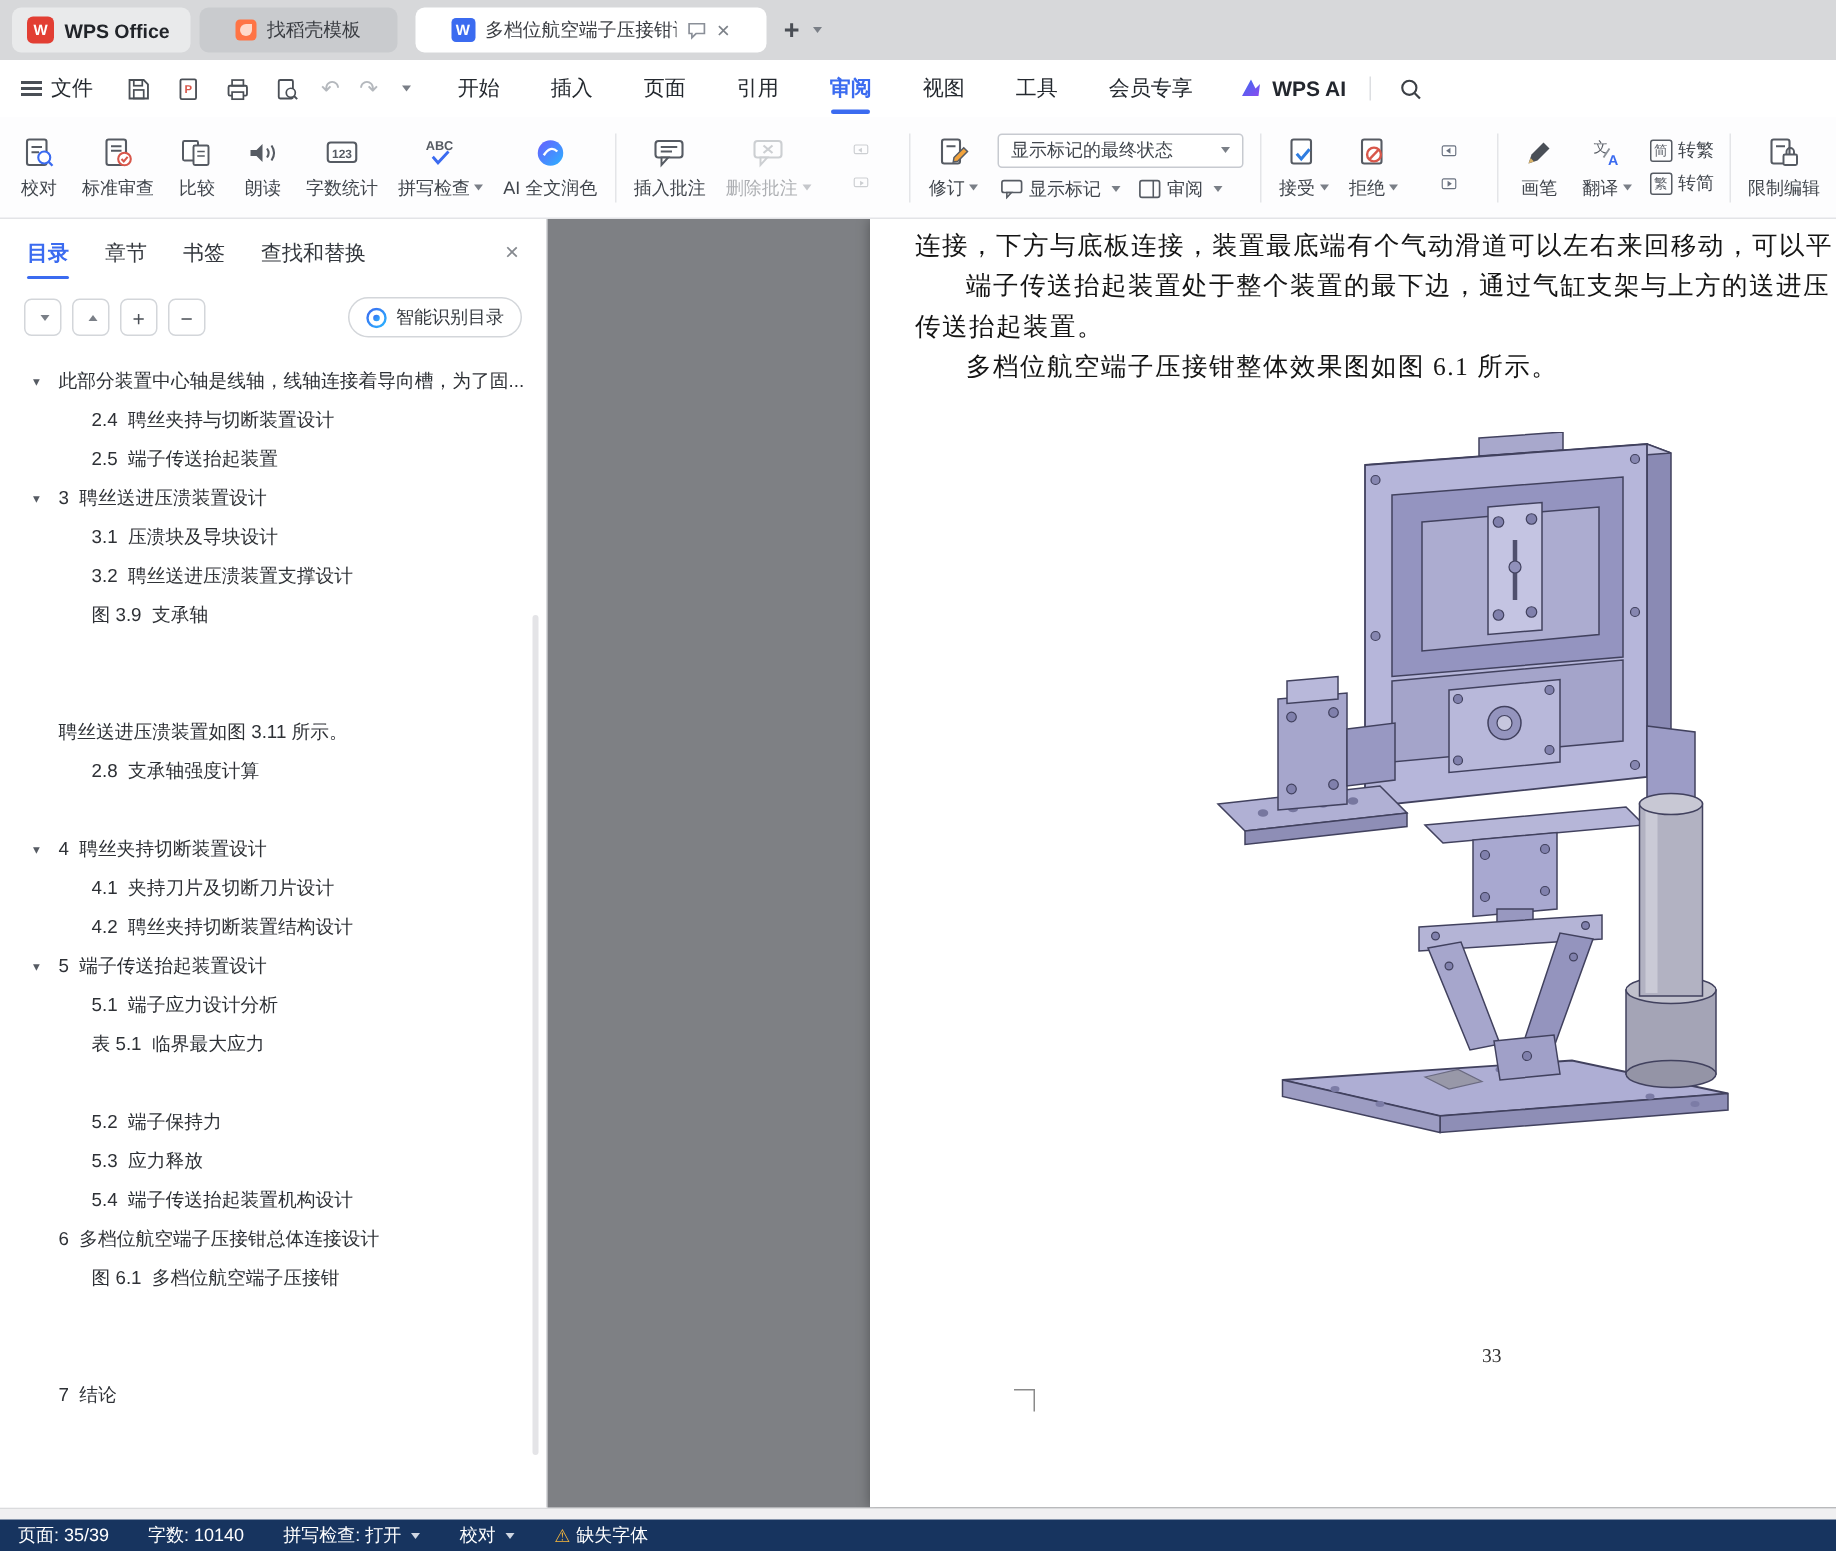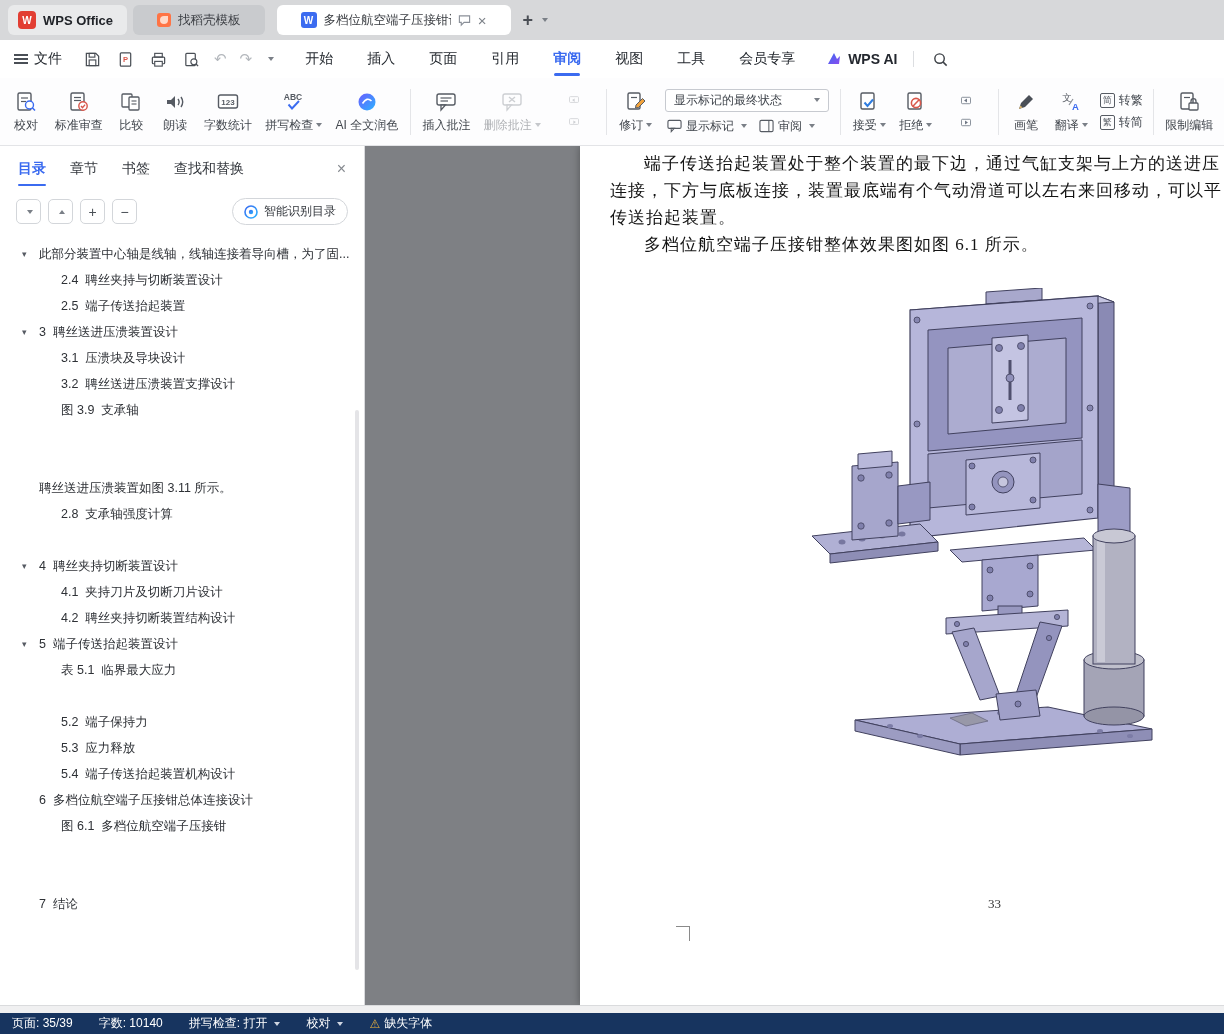--- a/index.html
+++ b/index.html
@@ -524,38 +524,39 @@
         <div class="toc-item"><span>3.2  聘丝送进压溃装置支撑设计</span></div>
         <div class="toc-item"><span>图 3.9  支承轴</span></div>
         <div class="toc-spacer2"></div>
         <div class="toc-item l0"><span>聘丝送进压溃装置如图 3.11 所示。</span></div>
         <div class="toc-item"><span>2.8  支承轴强度计算</span></div>
         <div class="toc-spacer1"></div>
         <div class="toc-item l0"><span class="tri">▾</span><span>4  聘丝夹持切断装置设计</span></div>
         <div class="toc-item"><span>4.1  夹持刀片及切断刀片设计</span></div>
         <div class="toc-item"><span>4.2  聘丝夹持切断装置结构设计</span></div>
         <div class="toc-item l0"><span class="tri">▾</span><span>5  端子传送抬起装置设计</span></div>
+        <div class="toc-item"><span>5.1  端子应力设计分析</span></div>
         <div class="toc-item"><span>表 5.1  临界最大应力</span></div>
         <div class="toc-spacer1"></div>
         <div class="toc-item"><span>5.2  端子保持力</span></div>
         <div class="toc-item"><span>5.3  应力释放</span></div>
         <div class="toc-item"><span>5.4  端子传送抬起装置机构设计</span></div>
         <div class="toc-item l0"><span>6  多档位航空端子压接钳总体连接设计</span></div>
         <div class="toc-item"><span>图 6.1  多档位航空端子压接钳</span></div>
         <div class="toc-spacer2"></div>
         <div class="toc-item l0"><span>7  结论</span></div>
       </div>
       <div class="sb-scroll"></div>
     </div>
 
     <div class="canvas">
       <div class="page">
         <div class="doc-text">
+          <div class="doc-line">连接，下方与底板连接，装置最底端有个气动滑道可以左右来回移动，可以平</div>
           <div class="doc-line indent">端子传送抬起装置处于整个装置的最下边，通过气缸支架与上方的送进压</div>
-          <div class="doc-line">连接，下方与底板连接，装置最底端有个气动滑道可以左右来回移动，可以平</div>
           <div class="doc-line">传送抬起装置。</div>
           <div class="doc-line indent">多档位航空端子压接钳整体效果图如图 6.1 所示。</div>
         </div>
 
         <svg class="cad" viewBox="0 0 360 470">
 
           <polygon points="186,4 242,0 242,12 186,16" fill="#a8a8cc" stroke="#41415e" stroke-width="1"></polygon>
 
           <polygon points="298,8 314,14 314,236 298,230" fill="#8a8ab4" stroke="#41415e" stroke-width="1"></polygon>
 

